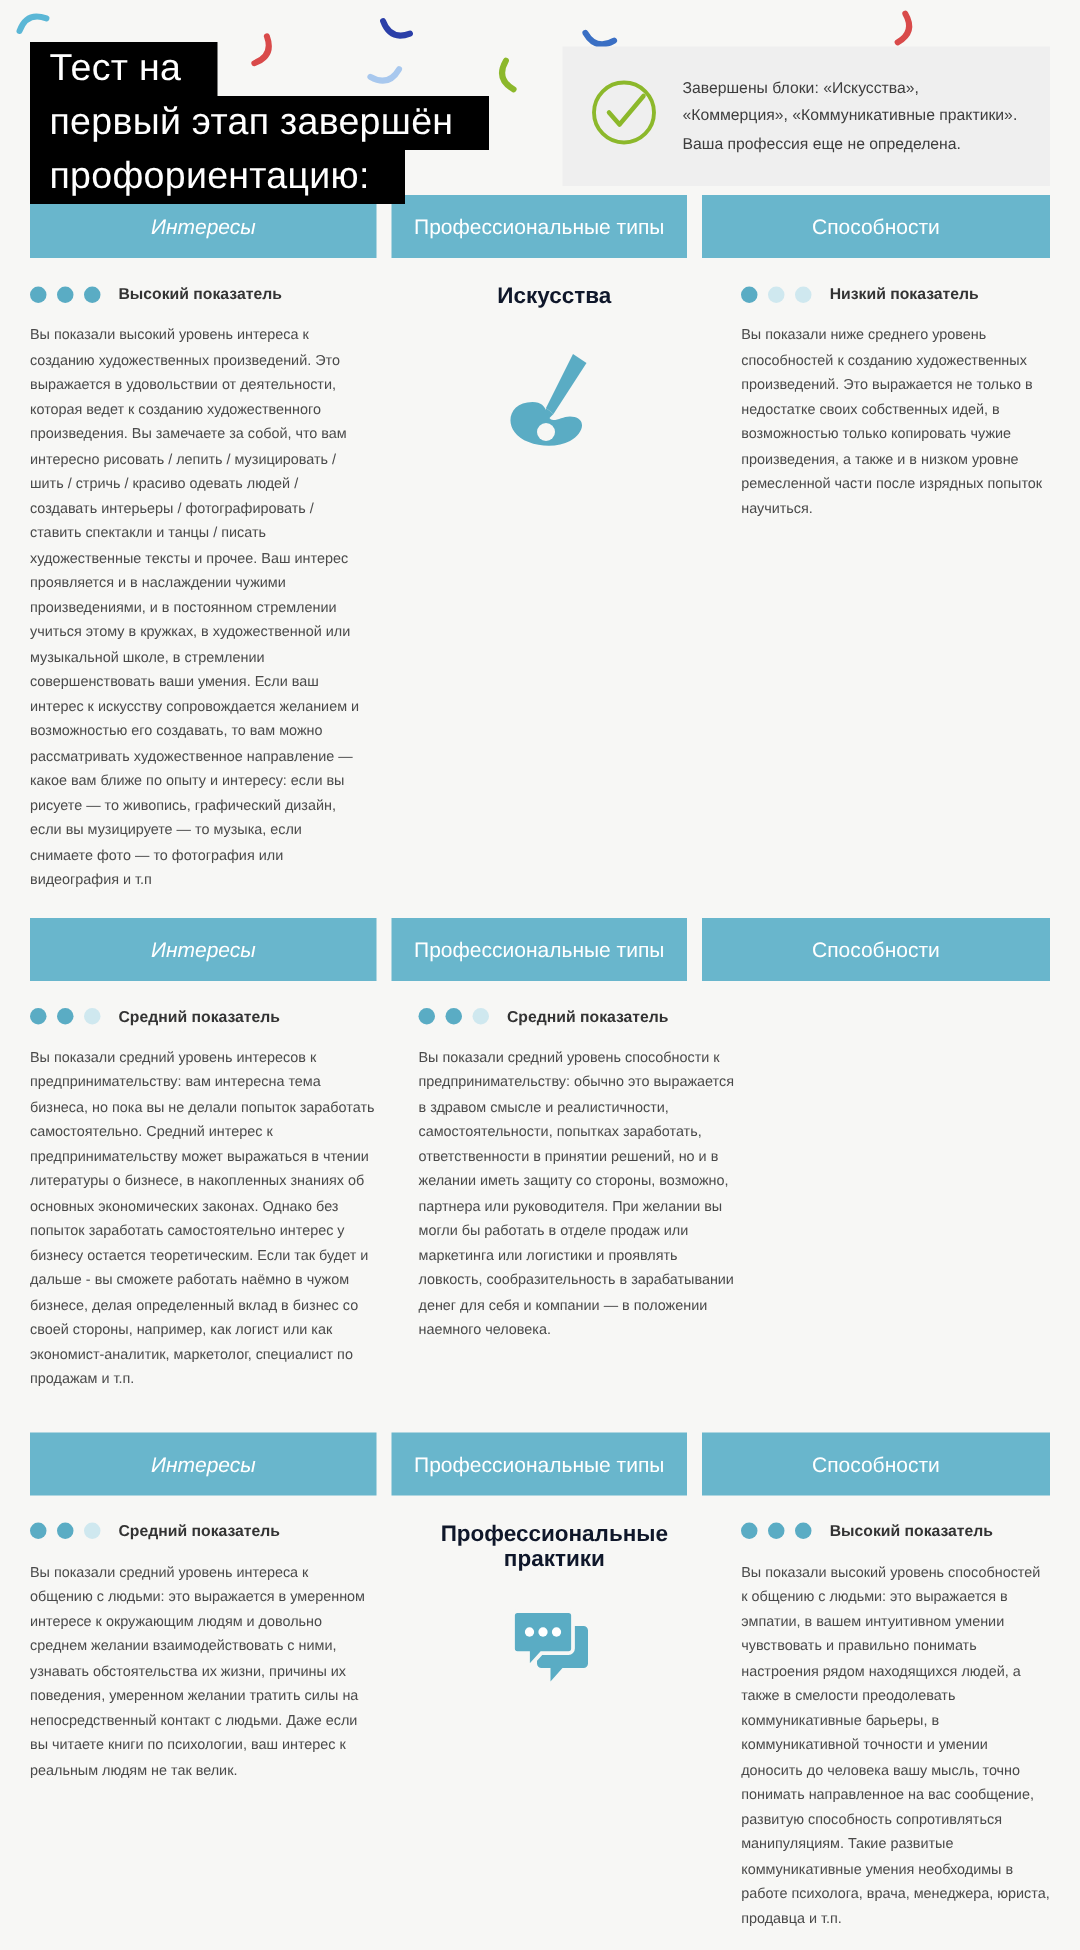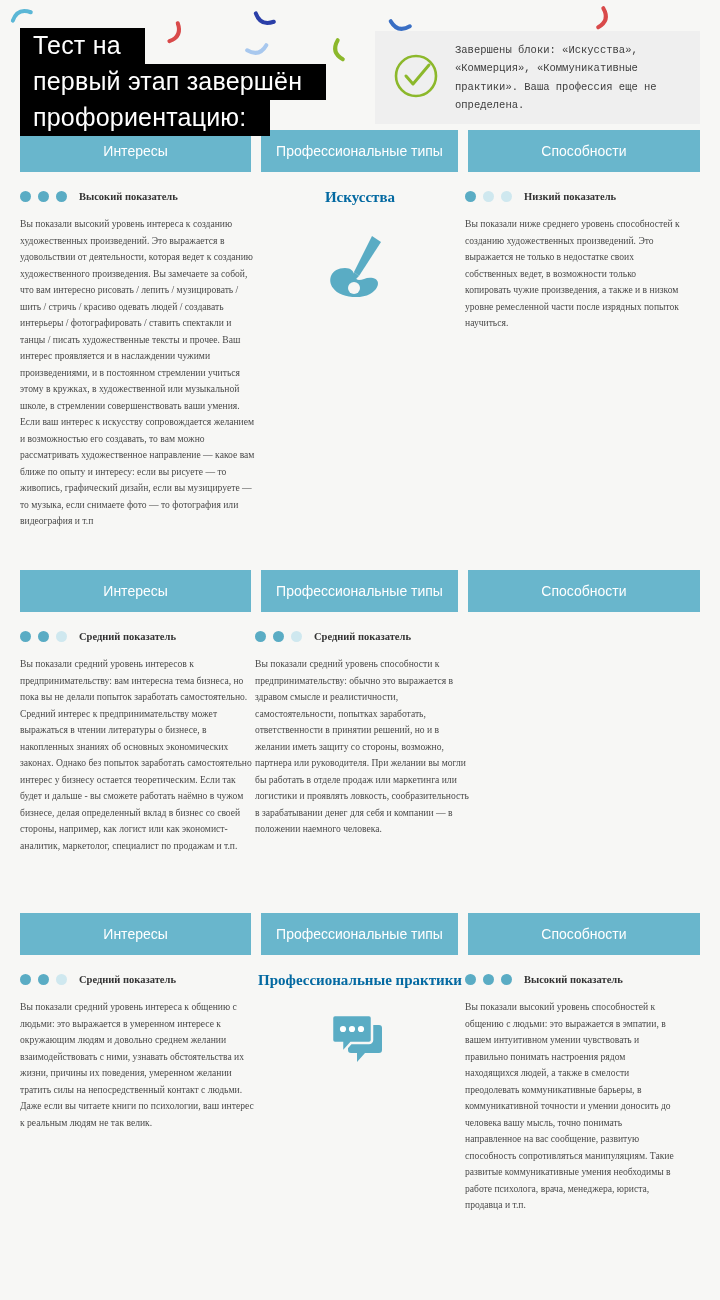--- a/index.html
+++ b/index.html
@@ -34,61 +34,60 @@
     background: #efefef;
     display: flex;
     align-items: center;
     padding: 0 16px 0 18px;
     gap: 16px;
   }
   .notice-text {
     font-size: 10.5px;
     color: #3d3d3d;
     line-height: 1.75;
-    font-family: Liberation Mono, monospace;
   }
 
   .sections { padding: 0 20px; }
   .section { margin-bottom: 0; }
   .headrow { display: flex; gap: 10px; margin-bottom: 17px; }
   .headcell {
     background: #69b6cc;
     color: #ffffff;
     height: 42px;
     display: flex;
     align-items: center;
     justify-content: center;
     font-size: 14px;
   }
-  .col-a { width: 235px; }
+  .col-a { width: 235px; font-style: italic; }
   .col-b { width: 200px; }
   .col-c { width: 236px; }
 
-  .bodyrow { display: flex; gap: 0; font-family: Liberation Serif, serif; }
+  .bodyrow { display: flex; gap: 24px; }
   .bodycol-a { width: 235px; }
   .bodycol-b { width: 210px; text-align: center; }
   .bodycol-c { width: 215px; }
 
   .rating { display: flex; align-items: center; gap: 7px; margin-bottom: 13px; height: 14px; }
   .dot { width: 11px; height: 11px; border-radius: 50%; display: block; }
   .dot.on { background: #5aacc4; }
   .dot.off { background: #cfe8ef; }
   .rating-label { font-size: 10.5px; font-weight: bold; color: #333333; margin-left: 5px; }
 
   .para {
     font-size: 9.6px;
     line-height: 1.72;
     color: #4a4a4a;
     text-align: left;
   }
 
   .type-title {
     font-size: 15px;
     font-weight: bold;
-    color: #0369a1;
+    color: #0f172a;
     margin-bottom: 22px;
   }
   .icon-holder { display: flex; justify-content: center; }
 </style>
 </head>
 <body>
 
 <div class="confetti-layer" id="confetti-layer">
     <div class="confetti" style="left: 10px; top: 4px; transform: rotate(20deg);"><svg width="26" height="26" viewBox="0 0 26 26">
         <path d="M4 20 Q4 6 18 6" fill="none" stroke="#5bb7d6" stroke-width="4" stroke-linecap="round"></path>
@@ -159,21 +158,21 @@
             </svg>
           </div>
         </div>
         <div class="bodycol-c">
           <div class="rating">
             <span class="dot on"></span>
             <span class="dot off"></span>
             <span class="dot off"></span>
             <span class="rating-label">Низкий показатель</span>
           </div>
-          <div class="para">Вы показали ниже среднего уровень способностей к созданию художественных произведений. Это выражается не только в недостатке своих собственных ведет, в возможности только копировать чужие произведения, а также и в низком уровне ремесленной части после изрядных попыток научиться.</div>
+          <div class="para">Вы показали ниже среднего уровень способностей к созданию художественных произведений. Это выражается не только в недостатке своих собственных идей, в возможностью только копировать чужие произведения, а также и в низком уровне ремесленной части после изрядных попыток научиться.</div>
         </div>
       </div>
     </div>
     <div class="section">
       <div class="headrow">
         <div class="headcell col-a">Интересы</div>
         <div class="headcell col-b">Профессиональные типы</div>
         <div class="headcell col-c">Способности</div>
       </div>
       <div class="bodyrow" style="min-height: 268px; margin-bottom: 16px;">

